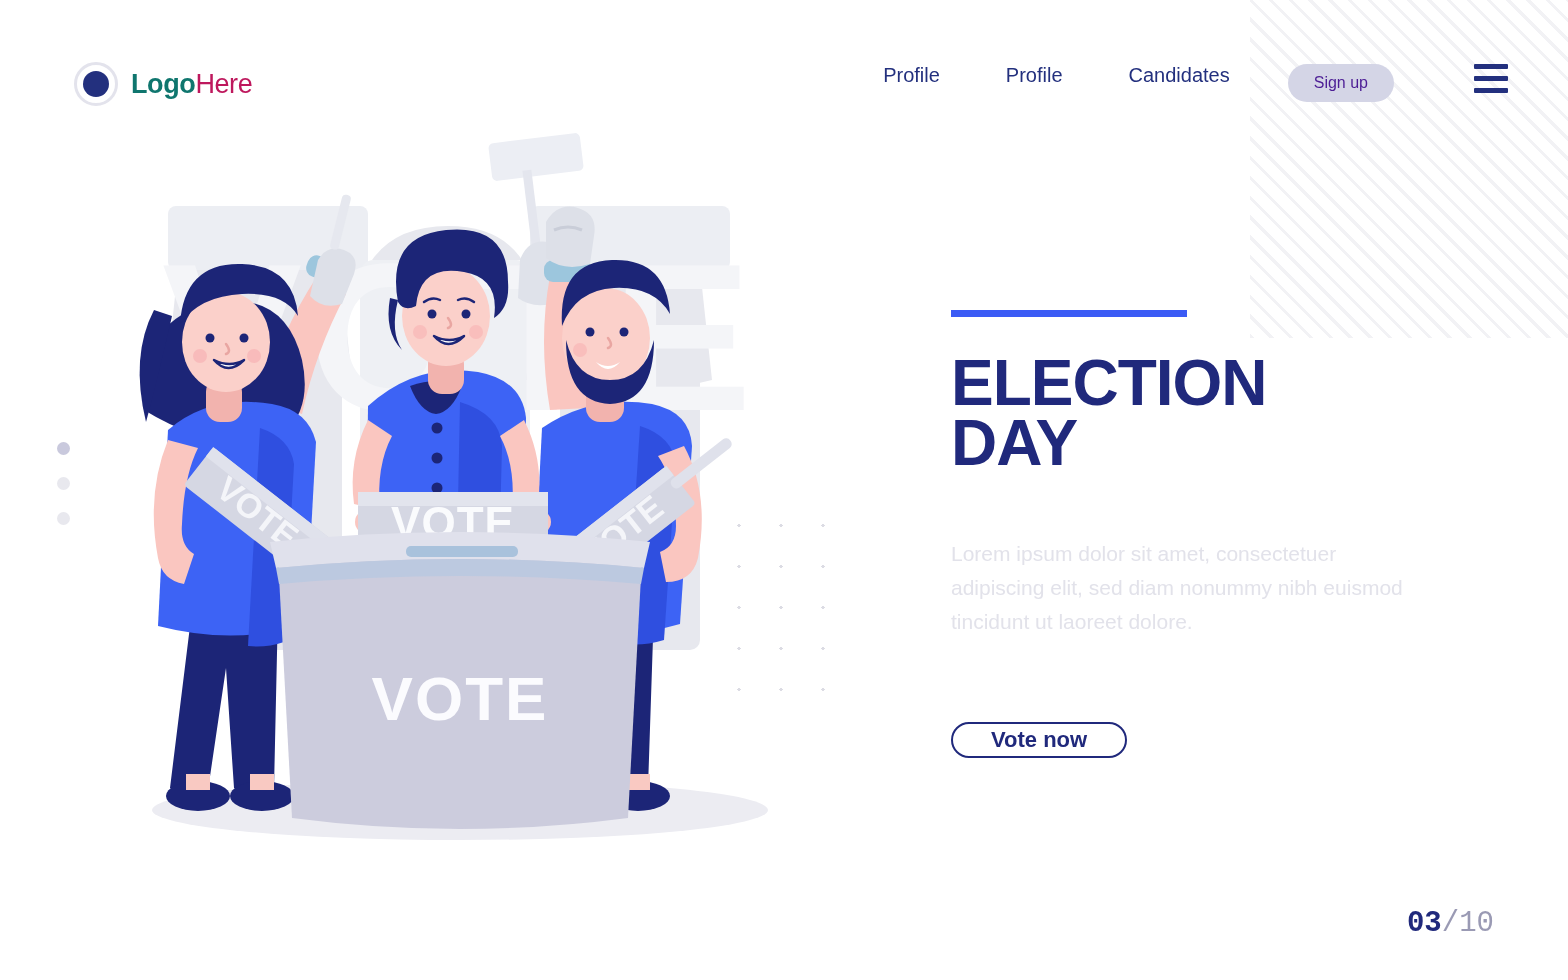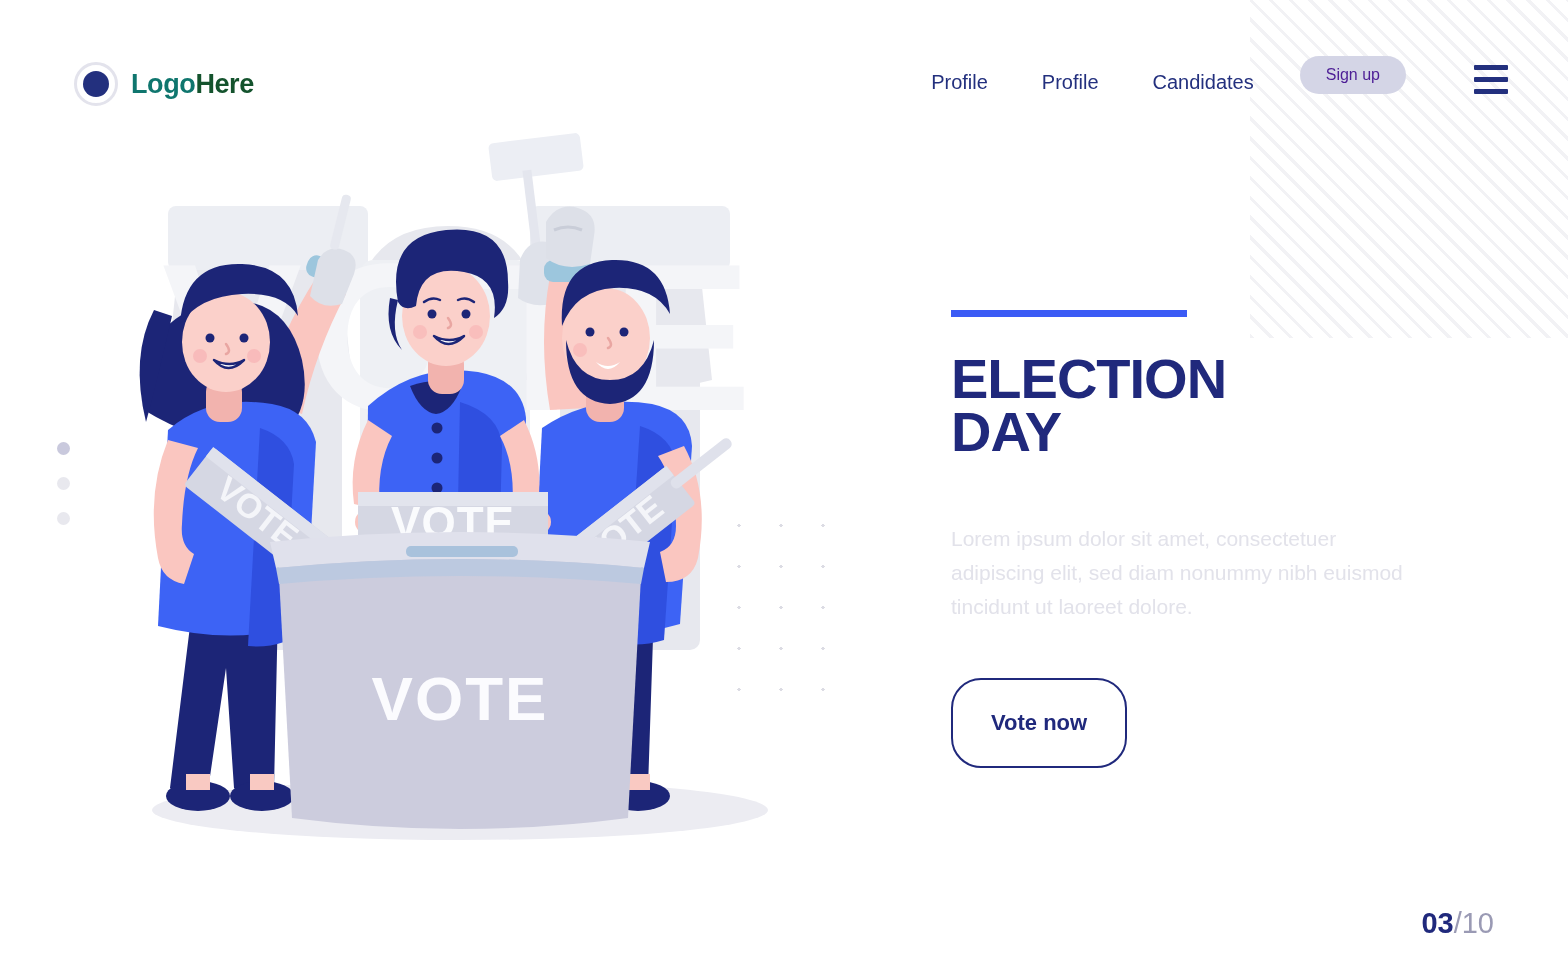--- a/index.html
+++ b/index.html
@@ -48,25 +48,25 @@
     border:3px solid #e3e3ec;
     display:flex; align-items:center; justify-content:center;
     position:relative;
   }
   .logo-mark::after{
     content:""; width:26px; height:26px; border-radius:50%;
     background:#23307e;
   }
   .logo-text{ font-size:27px; font-weight:bold; letter-spacing:-.4px; }
   .logo-text .a{ color:#0f766e; }
-  .logo-text .b{ color:#14532d; font-weight:bold; }
+  .logo-text .b{ color:#be185d; font-weight:normal; }
 
   .nav{
-    position:absolute; right:60px; top:56px;
-    display:flex; align-items:flex-end; gap:0px;
+    position:absolute; right:60px; top:64px;
+    display:flex; align-items:flex-start; gap:12px;
   }
   .nav-link{
     font-size:20px; color:#23307e; font-weight:500;
     margin-right:54px; white-space:nowrap; cursor:pointer;
   }
   .nav-link:last-of-type{ margin-right:46px; }
   .signup-btn{
     background:#d4d5e6; color:#4c1d95;
     font-size:16px; font-weight:500;
     border:none; border-radius:20px;
@@ -94,45 +94,46 @@
 
   
   .hero-text{
     position:absolute; left:951px; top:310px;
     width:500px; z-index:5;
   }
   .accent-bar{
     width:236px; height:7px; background:#3b5bf5; margin-bottom:36px;
   }
   .headline{
-    font-size:56px; line-height:.94;
+    font-size:64px; line-height:.94;
     font-weight:bold; color:#20297c;
     letter-spacing:-1px;
   }
   .headline span{ display:block; }
   .subtext{
     margin-top:64px;
     font-size:21px; line-height:1.62;
     color:#e2e2ea; max-width:470px;
   }
   .cta{
-    margin-top:54px;
+    margin-top:83px;
     display:inline-block;
     border:2.5px solid #20297c;
     color:#20297c; background:transparent;
     font-size:22px; font-weight:bold;
-    padding:30px 38px; border-radius:30px;
+    padding:3px 38px; border-radius:30px;
     cursor:pointer;
   }
 
   
   .counter{
     position:absolute; right:74px; bottom:40px;
     font-size:29px; font-weight:bold; color:#20297c;
     z-index:5;
+    font-family:Liberation Mono, monospace;
   }
   .counter .tot{ color:#9a9ab4; font-weight:normal; }
 
   
   .illus{ position:absolute; left:110px; top:110px; z-index:3; }
 </style>
 </head>
 <body>
 
 <div class="stripes-corner"></div>

